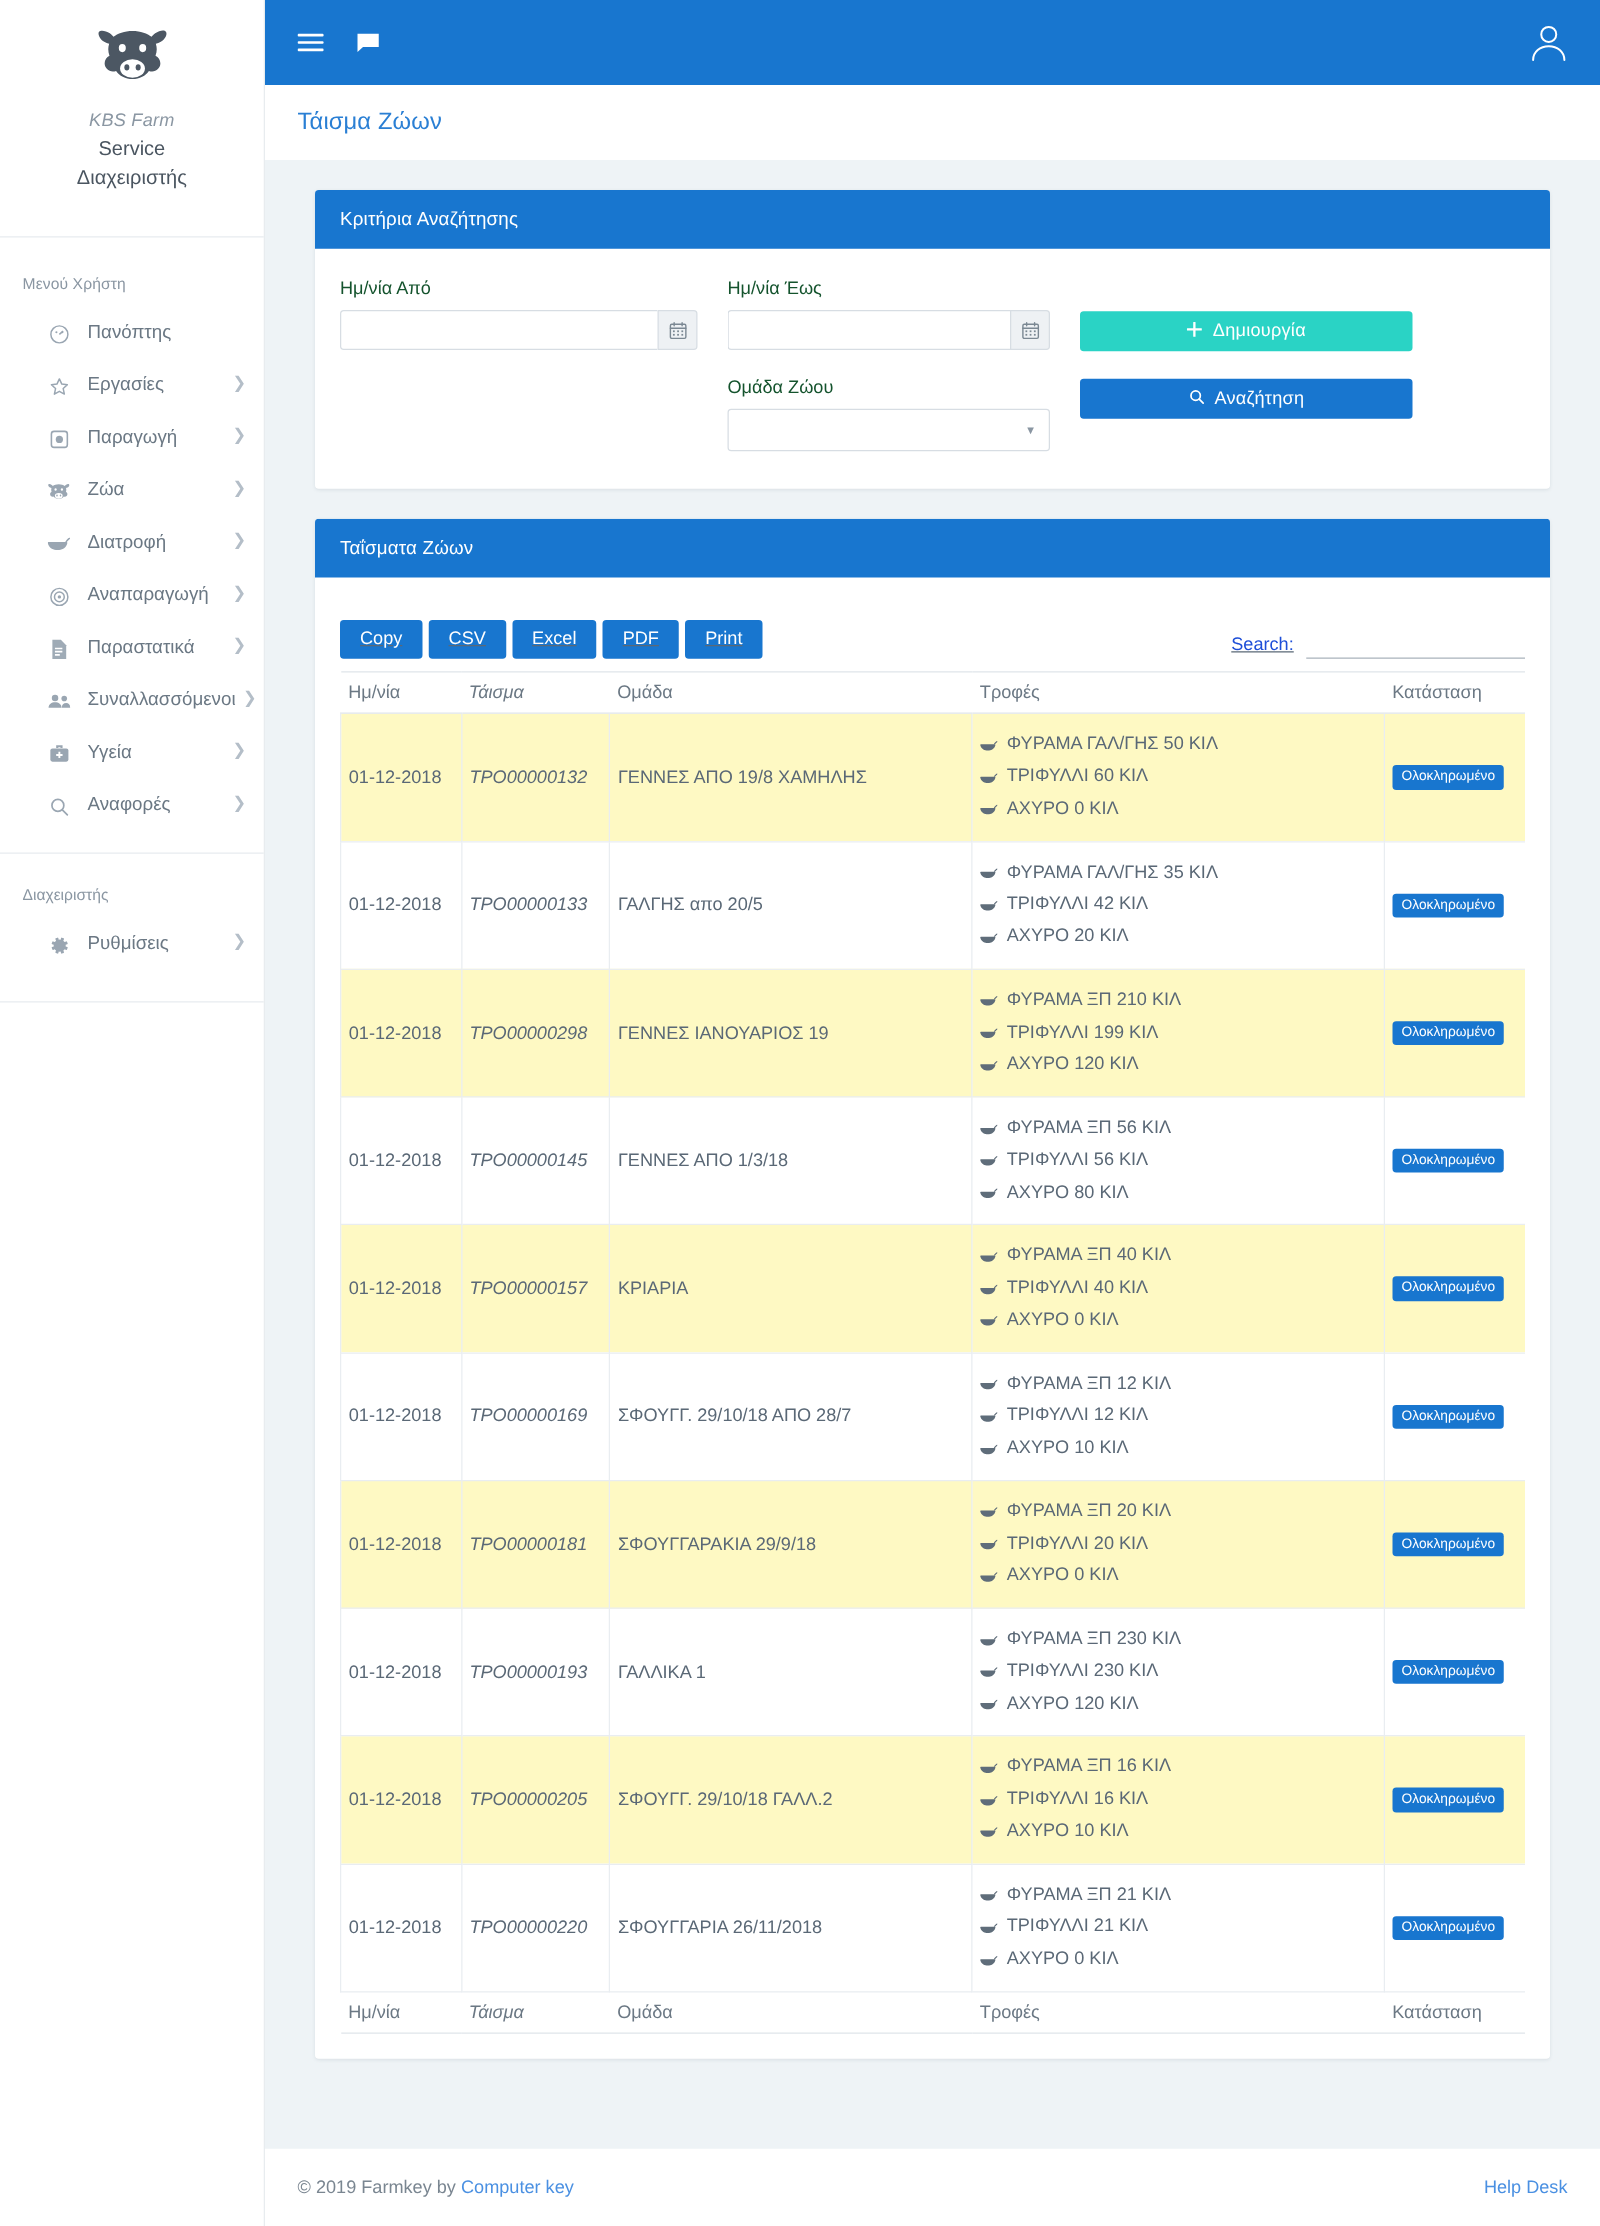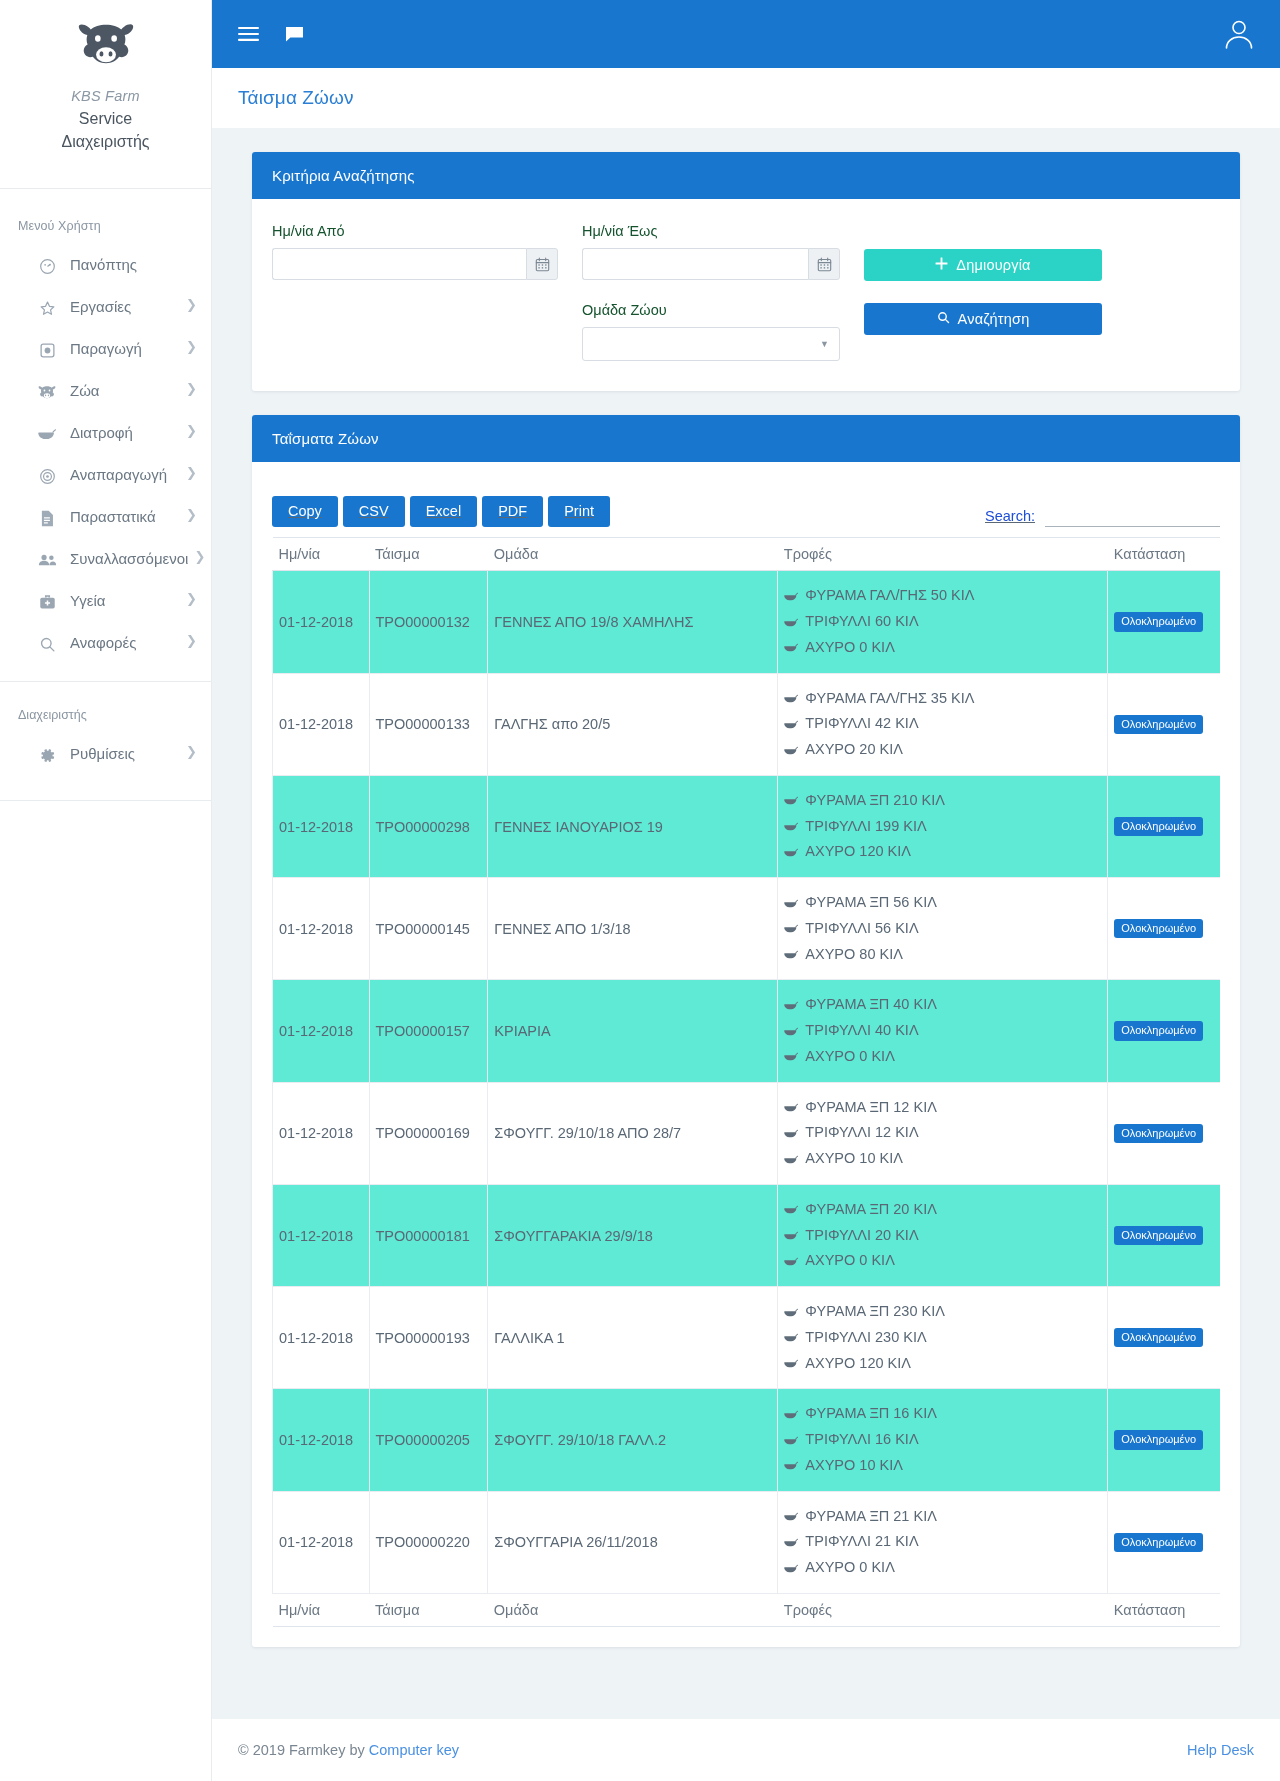--- a/index.html
+++ b/index.html
@@ -174,21 +174,21 @@
   .select-caret {
     position: absolute; right: 11px; top: 50%;
     transform: translateY(-50%);
     pointer-events: none;
     color: #8a96a2; font-size: 9px;
   }
   .actions-col { padding-top: 26px; }
   .btn {
     display: flex; align-items: center; justify-content: center;
     gap: 8px;
-    width: 238px;
+    width: 266px;
     height: 32px;
     border: none; border-radius: 3px;
     font-size: 14.5px; font-family: inherit;
     color: #ffffff; cursor: pointer;
     letter-spacing: .2px;
   }
   .btn-create { background: #2ad3c5; margin-bottom: 22px; }
   .btn-search { background: #1876cf; }
   .row2 { margin-top: 22px; }
 
@@ -226,24 +226,24 @@
   table.dt tfoot th { border-bottom: 1px solid #dfe5ea; }
   table.dt td {
     padding: 12px 6px;
     border-bottom: 1px solid #e9edf1;
     border-right: 1px solid #e9edf1;
     color: #5a6876;
     vertical-align: middle;
   }
   table.dt td:last-child { border-right: none; }
   table.dt td:first-child { border-left: 1px solid #e9edf1; }
-  table.dt tbody tr.odd td { background: #5eead4; }
+  table.dt tbody tr.odd td { background: #fef9c3; }
   table.dt tbody tr.even td { background: #ffffff; }
   .col-date { width: 72px; white-space: nowrap; }
-  .col-feed { width: 96px; white-space: nowrap; }
+  .col-feed { width: 96px; white-space: nowrap; font-style: italic; }
   .col-group { width: 262px; }
   .col-foods { width: 298px; }
   .col-status { width: 86px; text-align: left; }
   .foods { list-style: none; margin: 0; padding: 0; }
   .foods li { display: flex; align-items: center; gap: 7px; padding: 2px 0; line-height: 1.5; }
   .bowl { flex: 0 0 14px; color: #5f6d7a; display: inline-flex; }
   .badge {
     display: inline-block;
     background: #1876cf;
     color: #fff;

